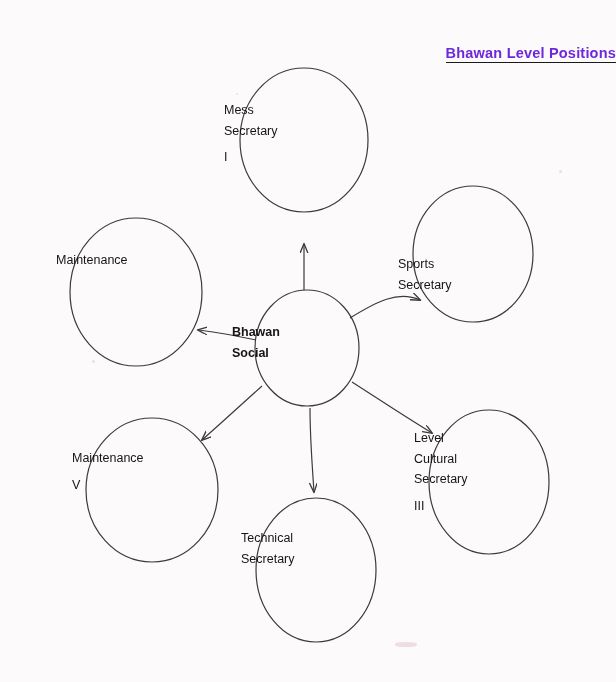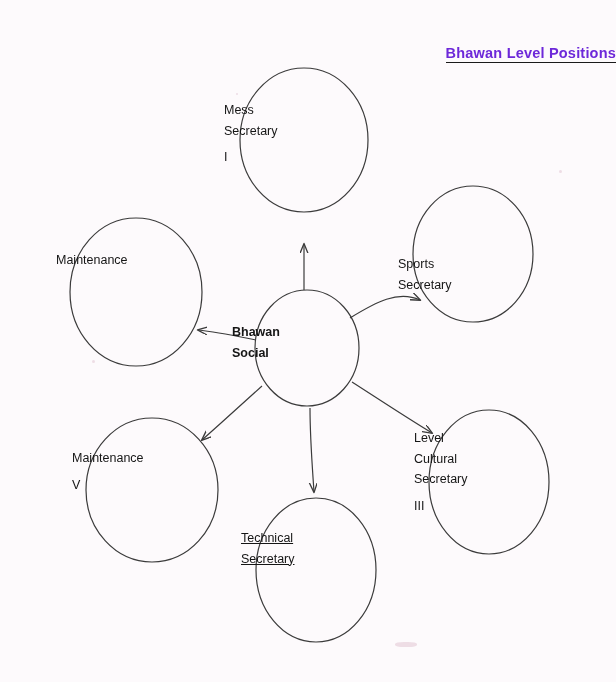--- a/index.html
+++ b/index.html
@@ -97,21 +97,21 @@
   <div>Secretary</div>
 </div>
 
 <div class="node-label" style="left:414px; top:428px; width:150px;">
   <div>Level</div>
   <div>Cultural</div>
   <div>Secretary</div>
   <span class="roman">III</span>
 </div>
 
-<div class="node-label" style="left:241px; top:528px; width:150px;text-decoration:underline;">
+<div class="node-label" style="left:241px; top:528px; width:150px;">
   <div>Technical</div>
   <div>Secretary</div>
 </div>
 
 <div class="node-label" style="left:72px; top:448px; width:160px;">
   <div>Maintenance</div>
   <span class="roman">V</span>
 </div>
 
 <div class="node-label" style="left:56px; top:250px; width:160px;">

